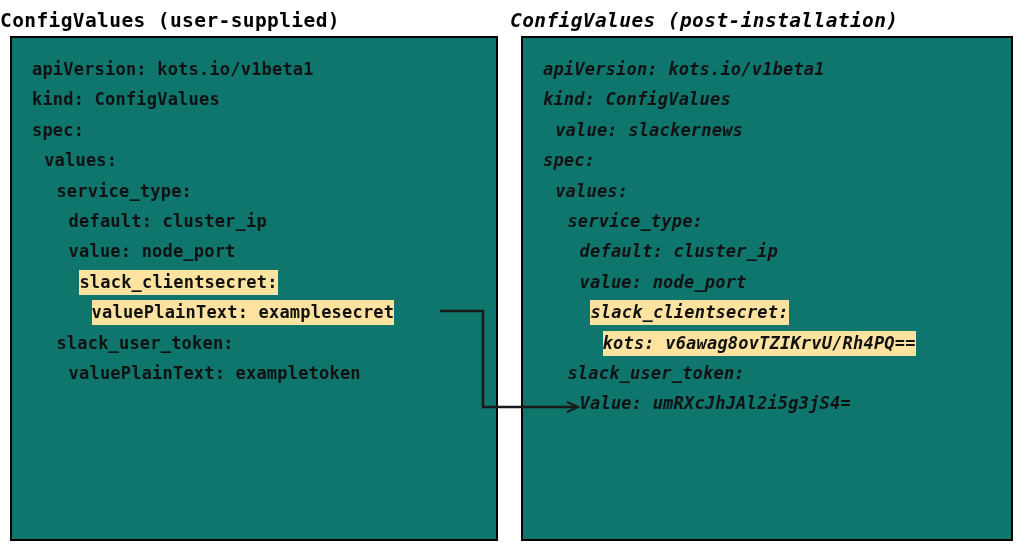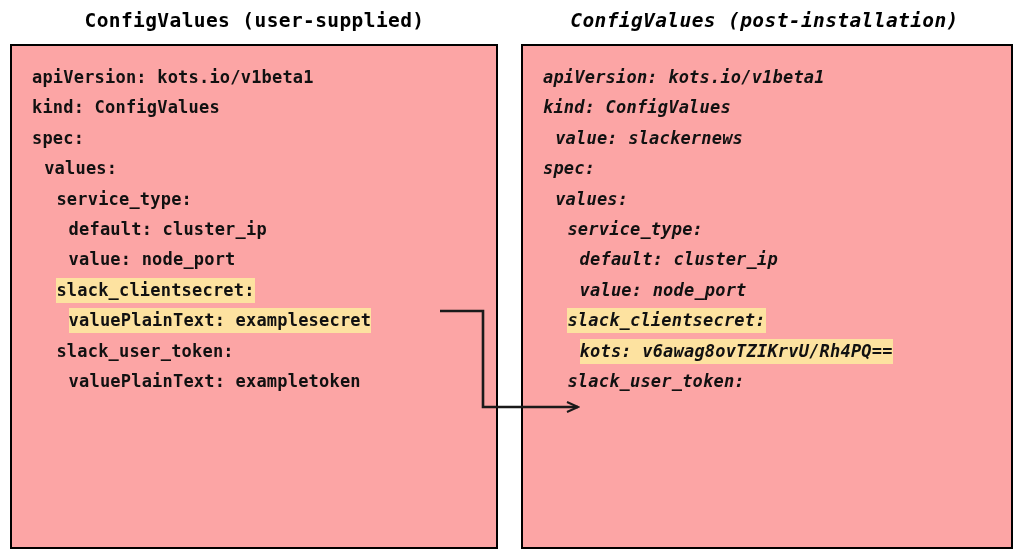--- a/index.html
+++ b/index.html
@@ -21,32 +21,32 @@
     height: 559px;
   }
   .panel-left  { left: 0;   width: 509px; }
   .panel-right { left: 510px; width: 509px; font-style: italic; }
 
   .panel-title {
     position: absolute;
     top: 9px;
     left: 0;
     width: 100%;
-    text-align: center;
+    text-align: left;
     font-size: 19.5px;
     font-weight: bold;
     letter-spacing: 0.4px;
     color: #000000;
     white-space: pre;
   }
 
   .code-box {
     position: absolute;
-    top: 44px;
-    background: #fca5a5;
+    top: 36px;
+    background: #0f766e;
     border: 2px solid #000000;
     box-sizing: border-box;
     overflow: hidden;
   }
   .panel-left .code-box  { left: 10px; width: 488px; height: 505px; }
   .panel-right .code-box { left: 11px; width: 492px; height: 505px; }
 
   .code-lines {
     position: absolute;
     top: 16px;
@@ -61,20 +61,21 @@
     font-weight: bold;
     color: #111111;
     white-space: pre;
     letter-spacing: 0.2px;
   }
 
   .hl {
     background: #fde2a0;
     padding: 2px 0 3px 0;
     box-decoration-break: clone;
+    margin-left: 23px;
     -webkit-box-decoration-break: clone;
   }
 
   .connector {
     position: absolute;
     top: 0;
     left: 0;
     width: 1019px;
     height: 559px;
     pointer-events: none;
@@ -110,20 +111,21 @@
         <div class="code-line"><span style="display: inline-block; width: 0px;"></span><span>kind: ConfigValues</span></div>
         <div class="code-line"><span style="display: inline-block; width: 12.2px;"></span><span>value: slackernews</span></div>
         <div class="code-line"><span style="display: inline-block; width: 0px;"></span><span>spec:</span></div>
         <div class="code-line"><span style="display: inline-block; width: 12.2px;"></span><span>values:</span></div>
         <div class="code-line"><span style="display: inline-block; width: 24.4px;"></span><span>service_type:</span></div>
         <div class="code-line"><span style="display: inline-block; width: 36.6px;"></span><span>default: cluster_ip</span></div>
         <div class="code-line"><span style="display: inline-block; width: 36.6px;"></span><span>value: node_port</span></div>
         <div class="code-line"><span style="display: inline-block; width: 24.4px;"></span><span class="hl">slack_clientsecret:</span></div>
         <div class="code-line"><span style="display: inline-block; width: 36.6px;"></span><span class="hl">kots: v6awag8ovTZIKrvU/Rh4PQ==</span></div>
         <div class="code-line"><span style="display: inline-block; width: 24.4px;"></span><span>slack_user_token:</span></div>
+        <div class="code-line"><span style="display: inline-block; width: 36.6px;"></span><span>Value: umRXcJhJAl2i5g3jS4=</span></div>
       </div>
   </div>
 </div>
 
 <svg class="connector" viewBox="0 0 1019 559">
   <defs>
     <marker id="openArrow" markerWidth="14" markerHeight="12" refX="12" refY="6" orient="auto" markerUnits="userSpaceOnUse">
       <path d="M1,1 L12,6 L1,11" fill="none" stroke="#1a1a1a" stroke-width="2"></path>
     </marker>
   </defs>

